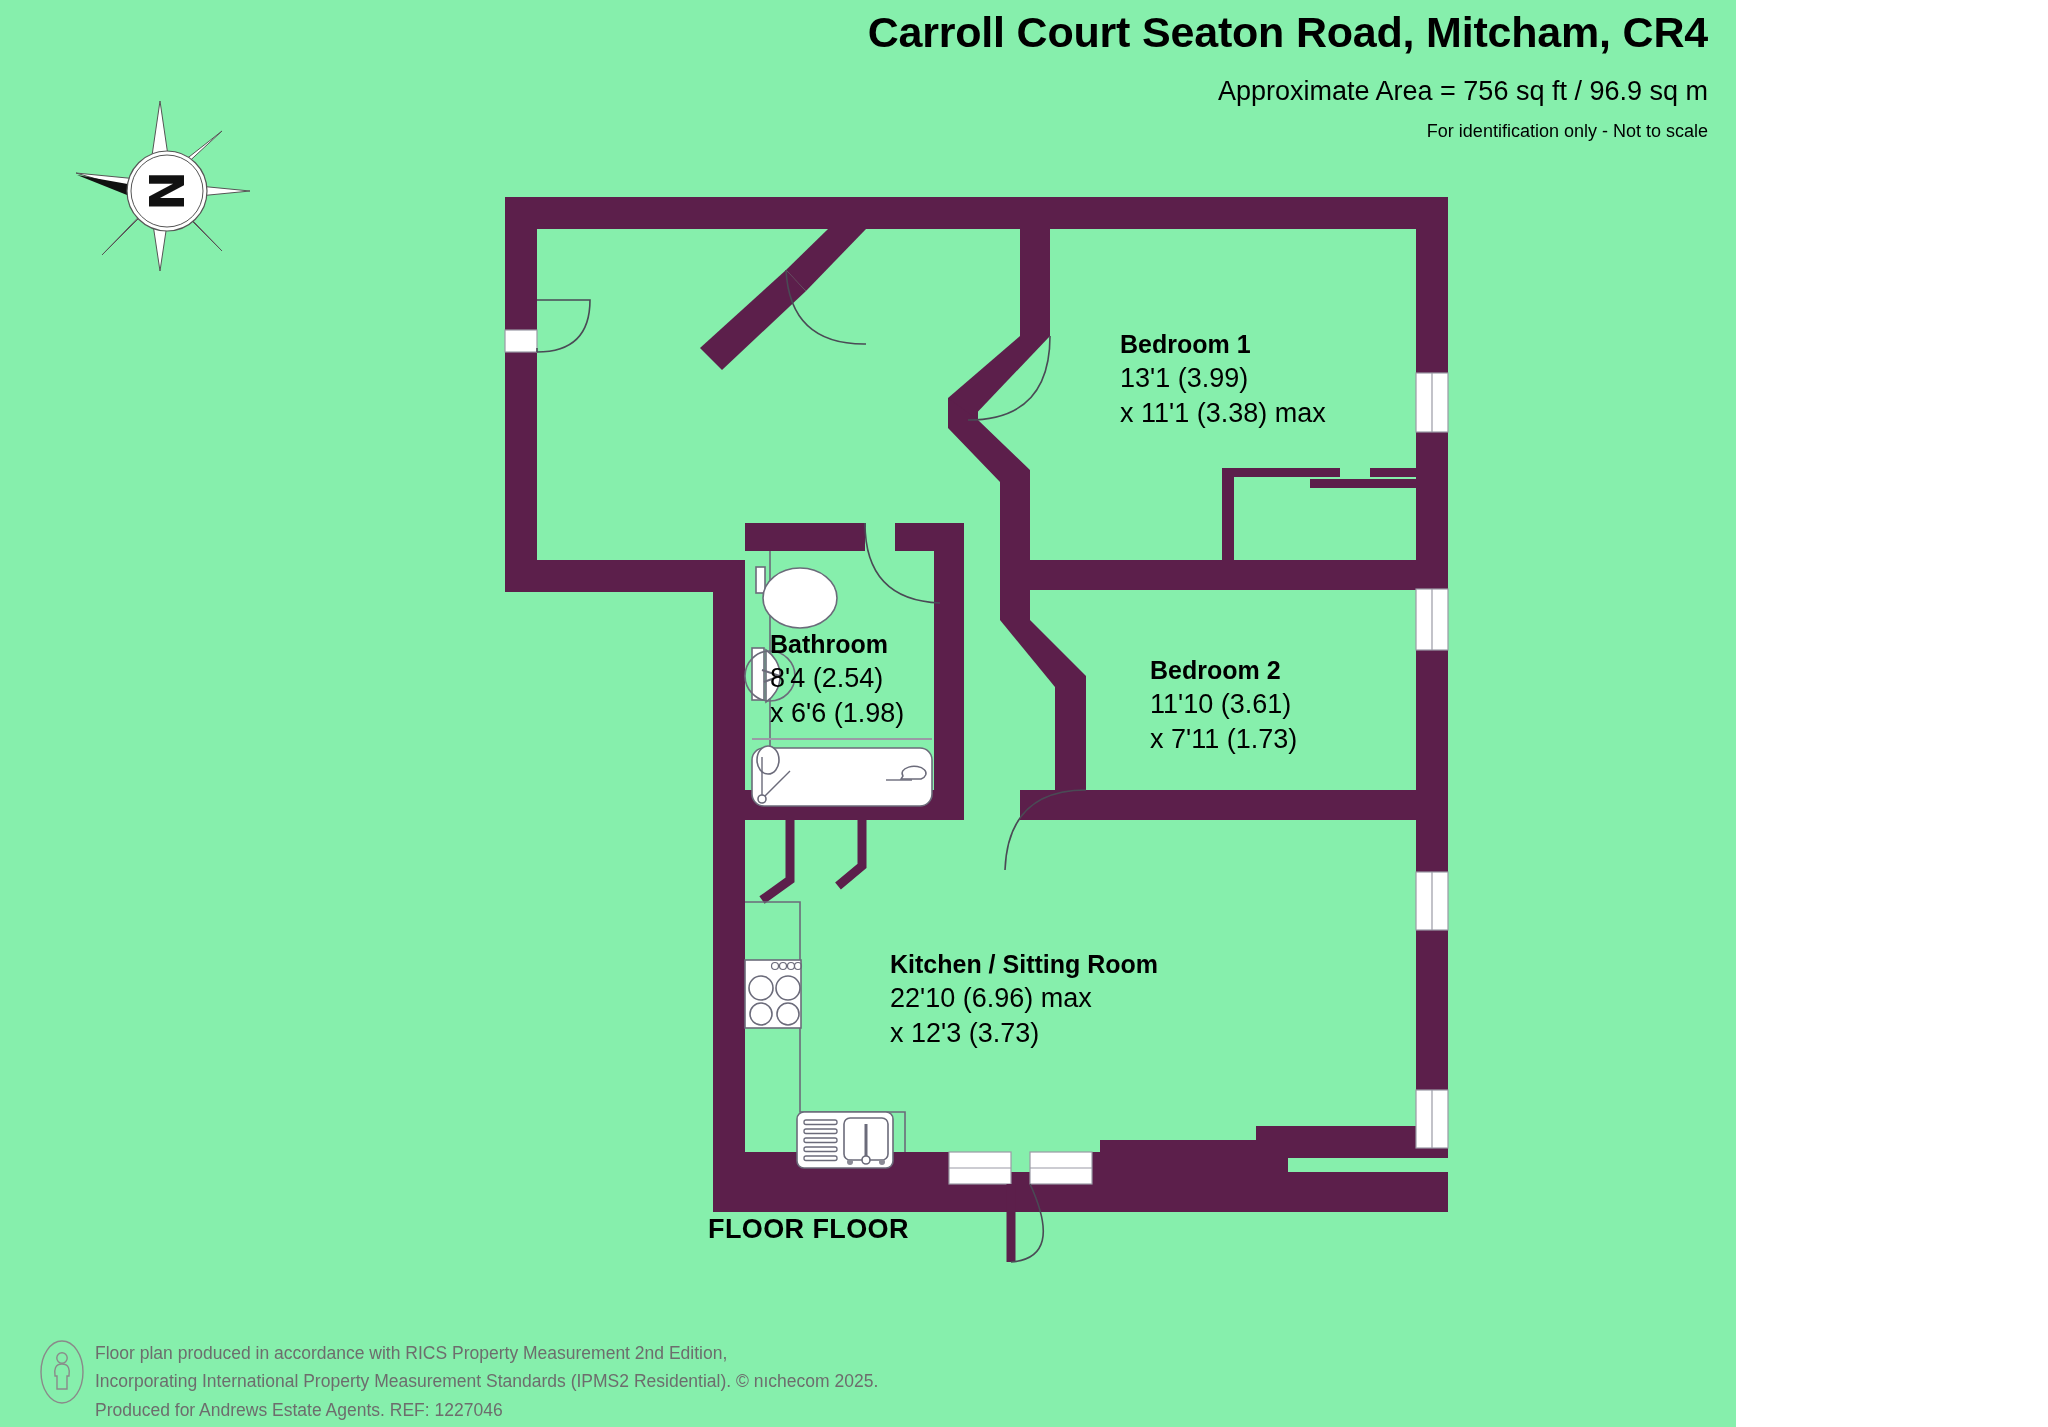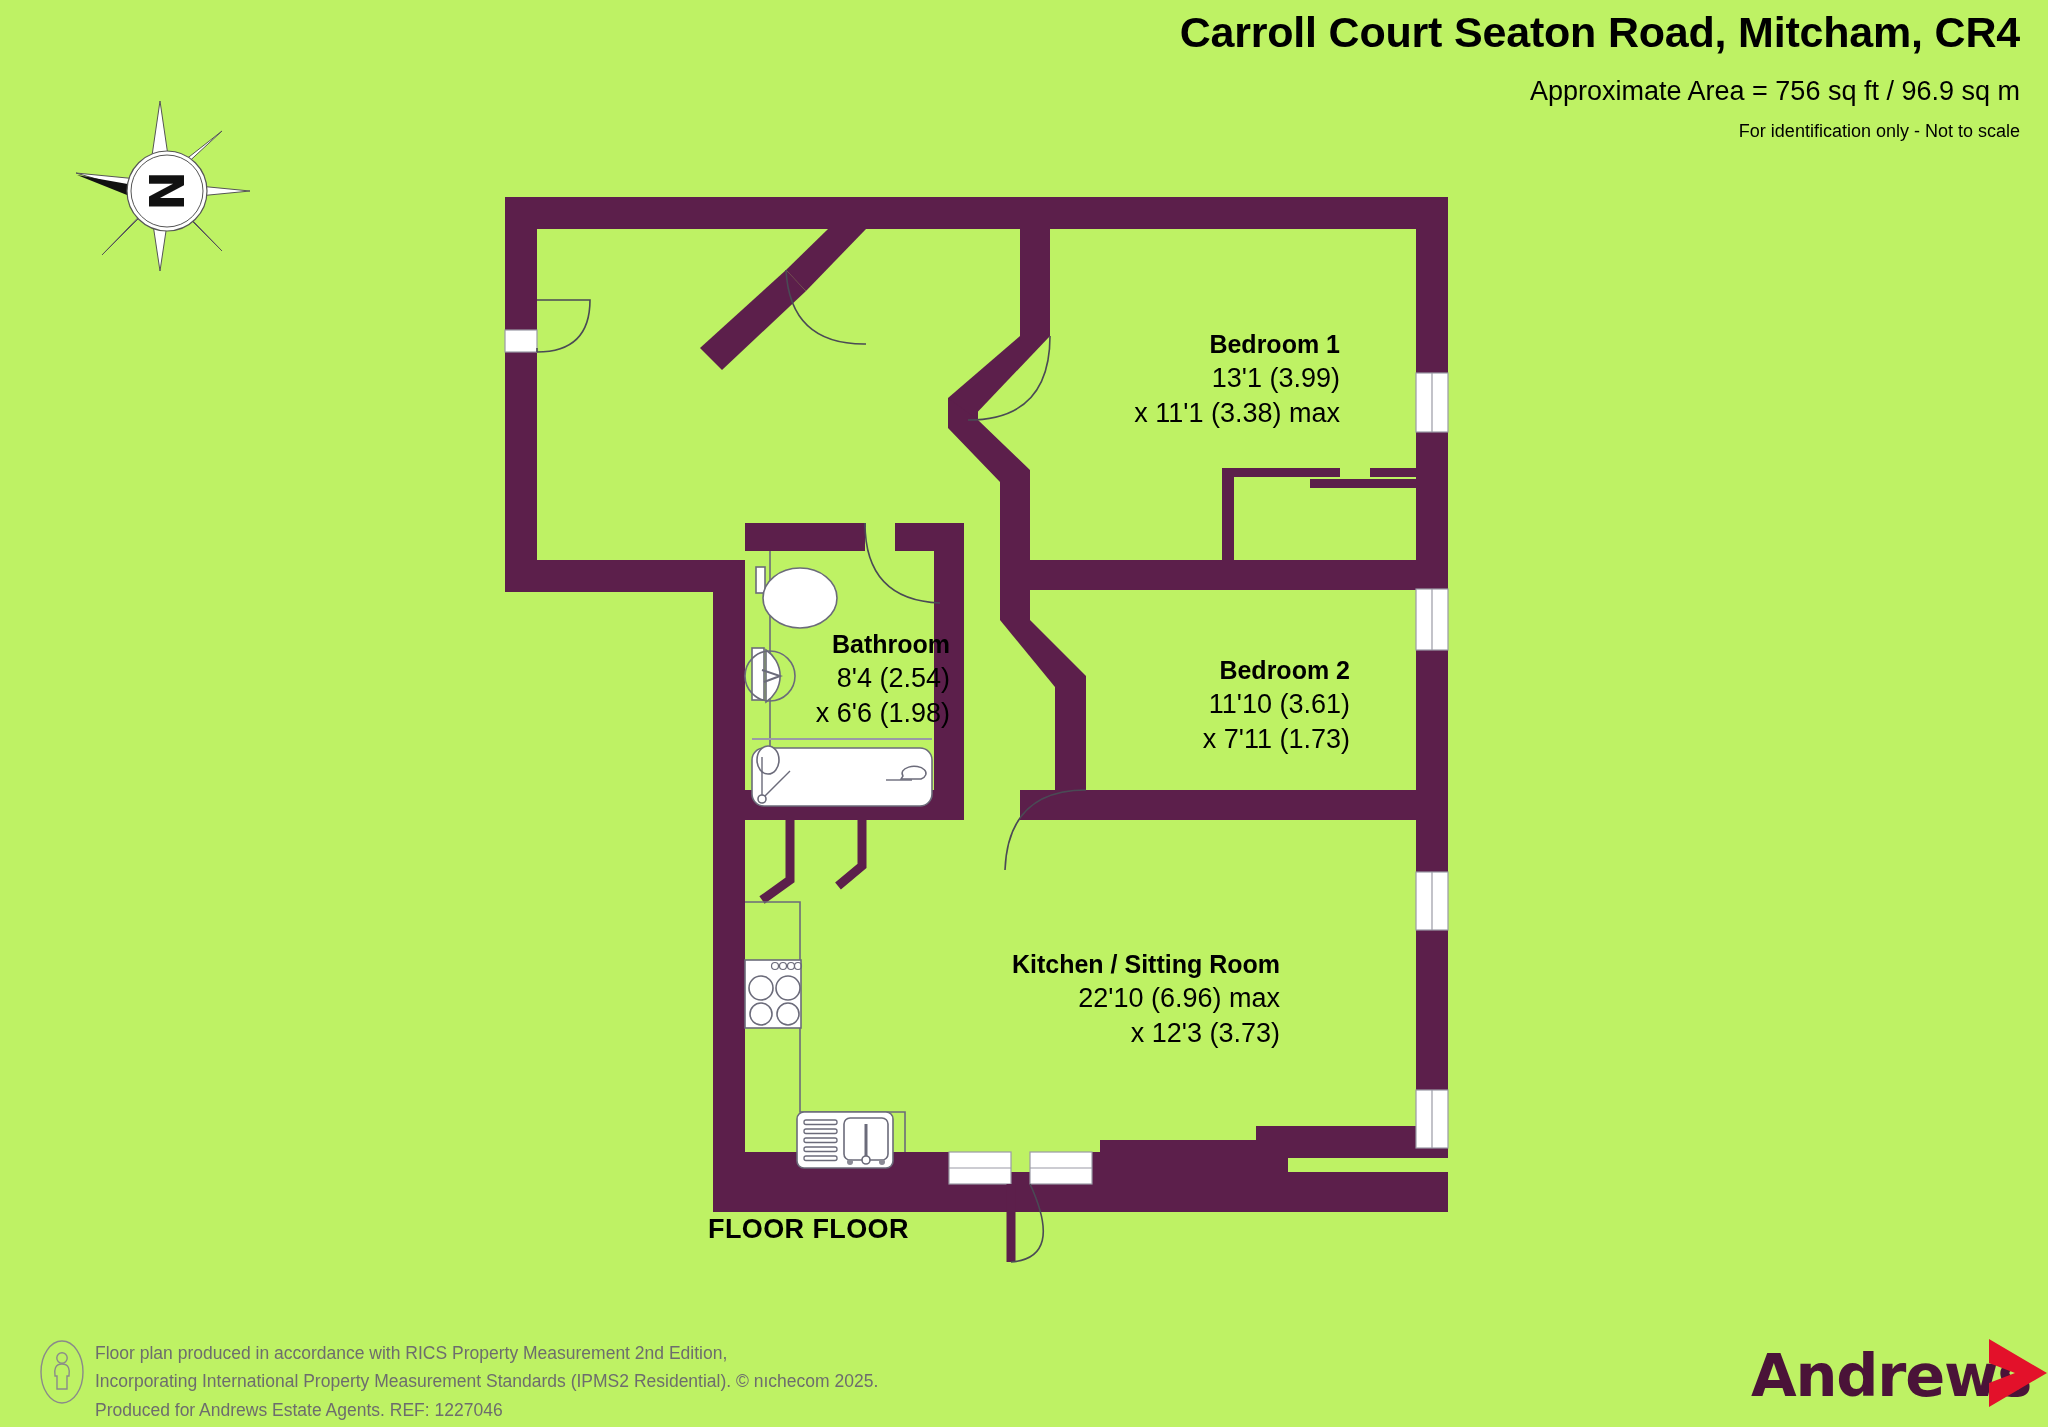--- a/index.html
+++ b/index.html
@@ -6,23 +6,23 @@
     margin: 0;
     padding: 0;
     background: #ffffff;
   }
   body {
     font-family: "Liberation Sans", sans-serif;
     color: #000000;
   }
   #page {
     position: relative;
-    width: 2048px;
+    width: 1736px;
     height: 1427px;
-    background: #bef264;
+    background: #86efac;
     overflow: hidden;
   }
 
   
   #header {
     position: absolute;
     top: 0;
     right: 28px;
     width: 1200px;
     text-align: right;
@@ -62,21 +62,21 @@
     position: absolute;
     left: 0;
     top: 0;
     width: 2048px;
     height: 1300px;
   }
 
   
   .room-label {
     position: absolute;
-    text-align: right;
+    text-align: left;
     line-height: 1.30;
     white-space: nowrap;
   }
   .room-name {
     font-size: 25px;
     font-weight: bold;
     color: #000;
     display: block;
   }
   .room-dim {

